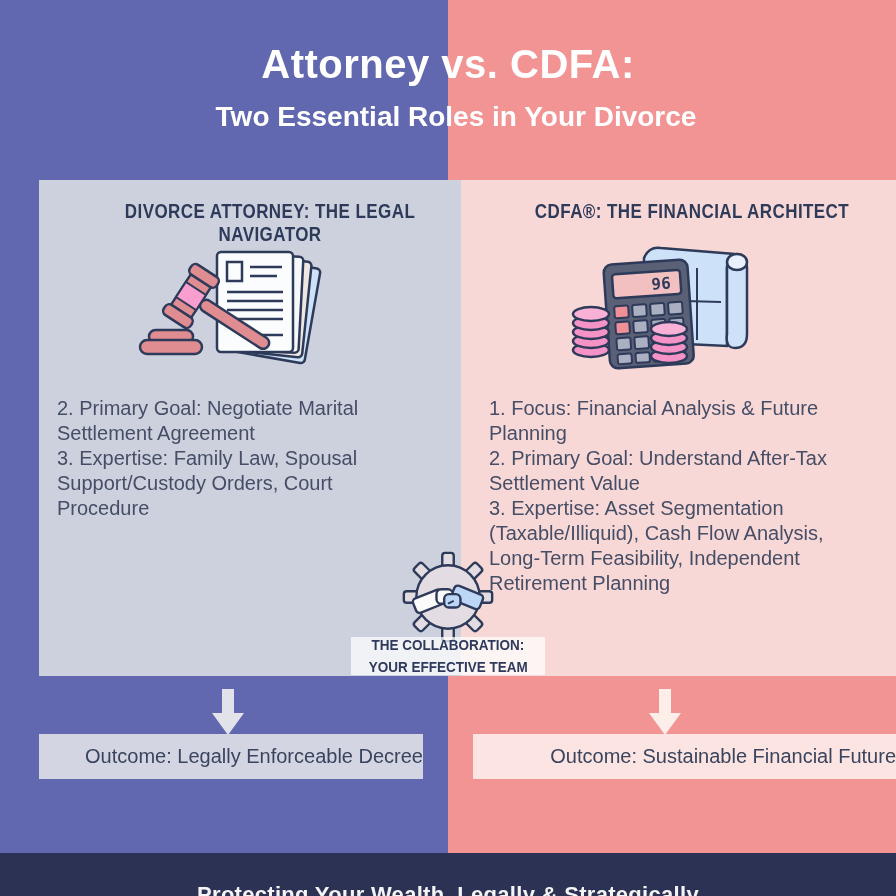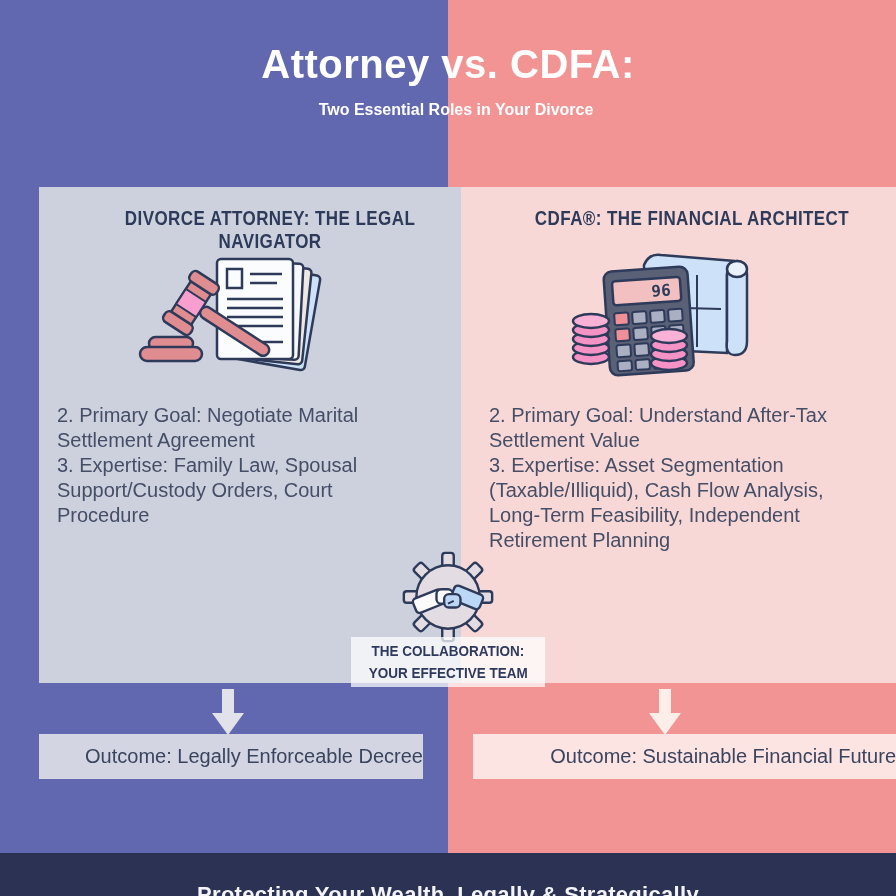--- a/index.html
+++ b/index.html
@@ -7,39 +7,39 @@
     position:relative;width:896px;height:896px;margin:0 auto;overflow:hidden;
     font-family:"Liberation Sans", sans-serif;
     background:#3b82f6;
   }
   .half{position:absolute;top:0;height:896px;width:448px;}
   .half-left{left:0;background:#6268af;}
   .half-right{left:448px;background:#f29394;}
 
   .title-block{position:absolute;top:42px;left:0;width:896px;text-align:center;color:#ffffff;}
   .title{font-size:40px;font-weight:800;letter-spacing:.5px;margin:0;}
-  .subtitle{font-size:16px;font-weight:700;margin:14px 0 0 16px;}
-
-  .card{position:absolute;top:180px;width:462px;height:496px;margin-top:7px;}
+  .subtitle{font-size:28px;font-weight:700;margin:14px 0 0 16px;}
+
+  .card{position:absolute;top:180px;width:462px;height:496px;}
   .card-left{left:39px;background:#cdd1dd;}
   .card-right{left:461px;background:#f8d8d6;}
 
   .card-header{
     position:absolute;top:20px;left:0;width:100%;text-align:center;
     color:#2d3a59;font-size:20px;font-weight:700;letter-spacing:.5px;
     transform:scaleX(.85);
   }
   .card-icon{position:absolute;top:58px;left:88px;width:220px;height:140px;}
   .card-text{position:absolute;top:216px;color:#454e66;font-size:20px;line-height:25px;}
   .card-left .card-text{left:18px;width:342px;}
   .card-right .card-text{left:28px;width:352px;}
 
   .collab-gear{position:absolute;left:400px;top:549px;width:96px;height:96px;}
   .collab-label{
-    position:absolute;left:351px;top:637px;width:194px;height:50px;
+    position:absolute;left:351px;top:637px;width:194px;height:38px;
     background:rgba(255,255,255,.72);
     display:flex;flex-direction:column;align-items:center;justify-content:center;
     color:#2e3a5c;font-weight:700;font-size:15px;line-height:22px;
   }
   .collab-label span{display:block;transform:scaleX(.9);white-space:nowrap;}
 
   .down-arrow{position:absolute;top:689px;width:32px;height:46px;}
   .arrow-left-pos{left:212px;}
   .arrow-right-pos{left:649px;}
 
@@ -160,20 +160,21 @@
         <ellipse cx="42" cy="85" rx="18" ry="7" fill="#f693c6"></ellipse>
         <ellipse cx="42" cy="76" rx="18" ry="7" fill="#f9b1d6"></ellipse>
         <ellipse cx="120" cy="118" rx="18" ry="7" fill="#f693c6"></ellipse>
         <ellipse cx="120" cy="109" rx="18" ry="7" fill="#f693c6"></ellipse>
         <ellipse cx="120" cy="100" rx="18" ry="7" fill="#f693c6"></ellipse>
         <ellipse cx="120" cy="91" rx="18" ry="7" fill="#f9b1d6"></ellipse>
       </g>
     </svg>
 
     <div class="card-text">
+      <div>1. Focus: Financial Analysis &amp; Future Planning</div>
       <div>2. Primary Goal: Understand After-Tax Settlement Value</div>
       <div>3. Expertise: Asset Segmentation (Taxable/Illiquid), Cash Flow Analysis, Long-Term Feasibility, Independent Retirement Planning</div>
     </div>
   </div>
 
   <svg class="collab-gear" viewBox="0 0 100 100">
     <g stroke="#2e3a59" stroke-width="2.5" fill="#e3dde3">
       <g>
         <rect x="44" y="4" width="12" height="16" rx="3"></rect>
         <rect x="44" y="4" width="12" height="16" rx="3" transform="rotate(45 50 50)"></rect>

